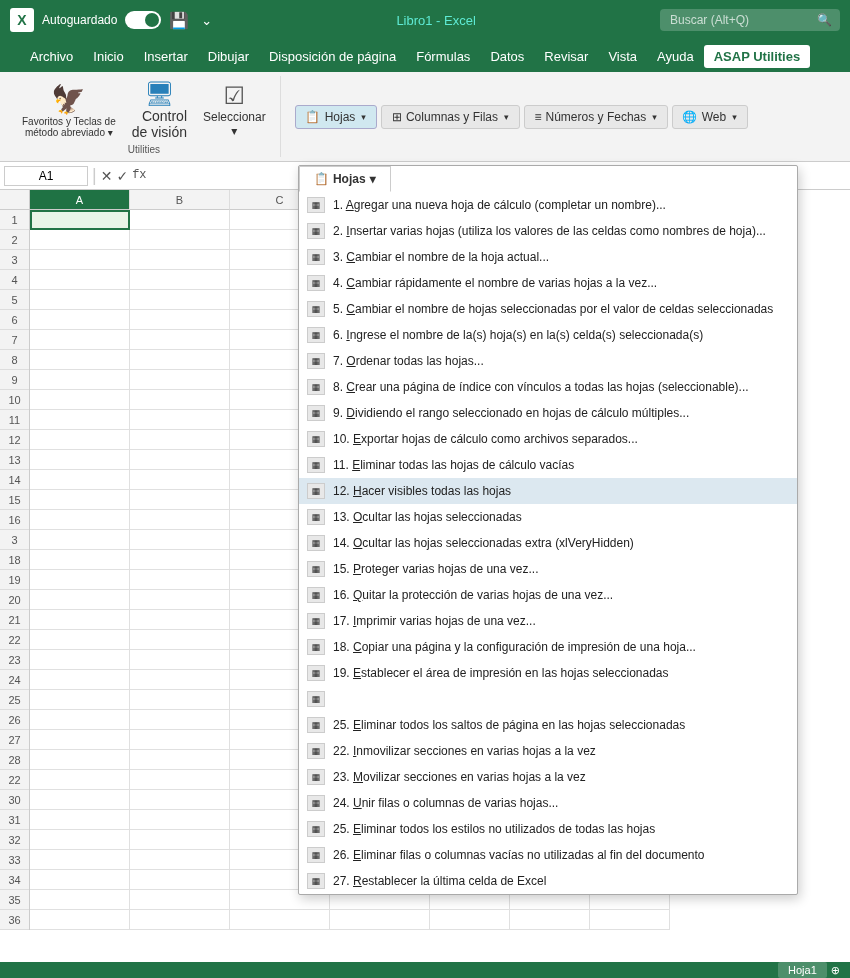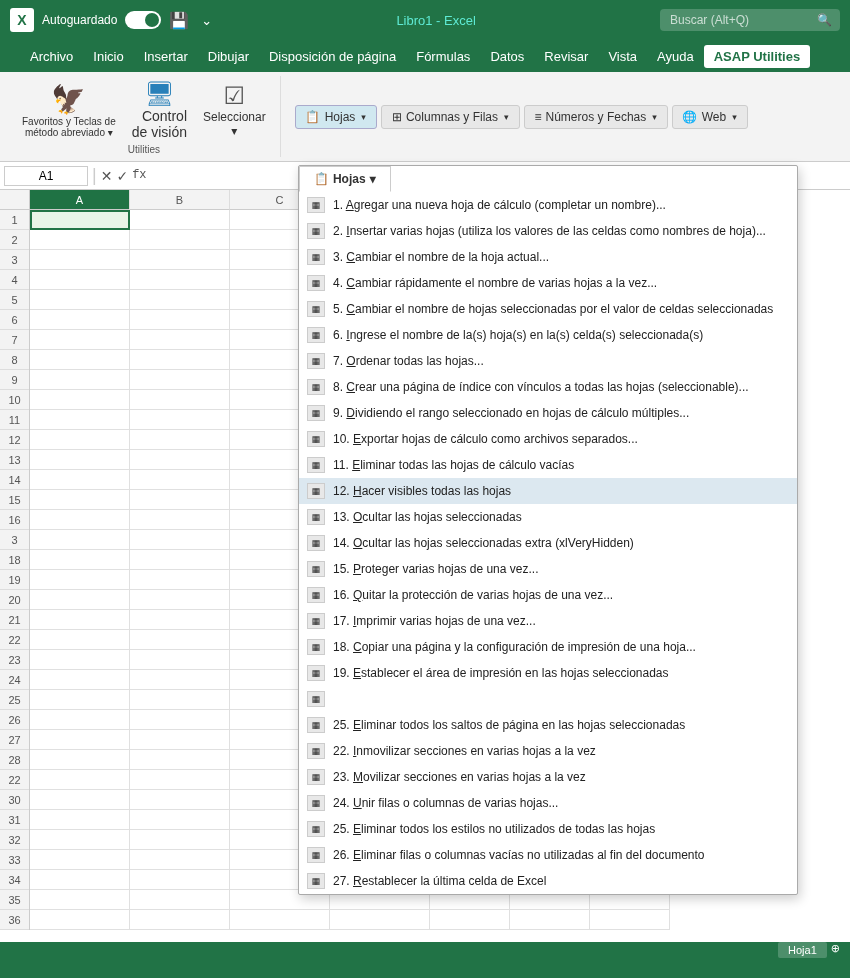--- a/index.html
+++ b/index.html
@@ -157,24 +157,24 @@
     }
     .grid-cell.selected { background: #e8f4e8; border: 2px solid #217346; }
     .col-a { width: 100px; }
     .col-b { width: 100px; }
     .col-c { width: 100px; }
     .col-d { width: 100px; }
     .col-rest { width: 80px; }
 
     
     .status-bar {
-      height: 36px;
+      height: 16px;
       background: #217346;
       display: flex;
-      align-items: flex-start;
+      align-items: center;
       padding: 0 10px;
       color: white;
       font-size: 11px;
       position: absolute;
       bottom: 0;
       width: 100%;
     }
 
     
     .dropdown-menu {

